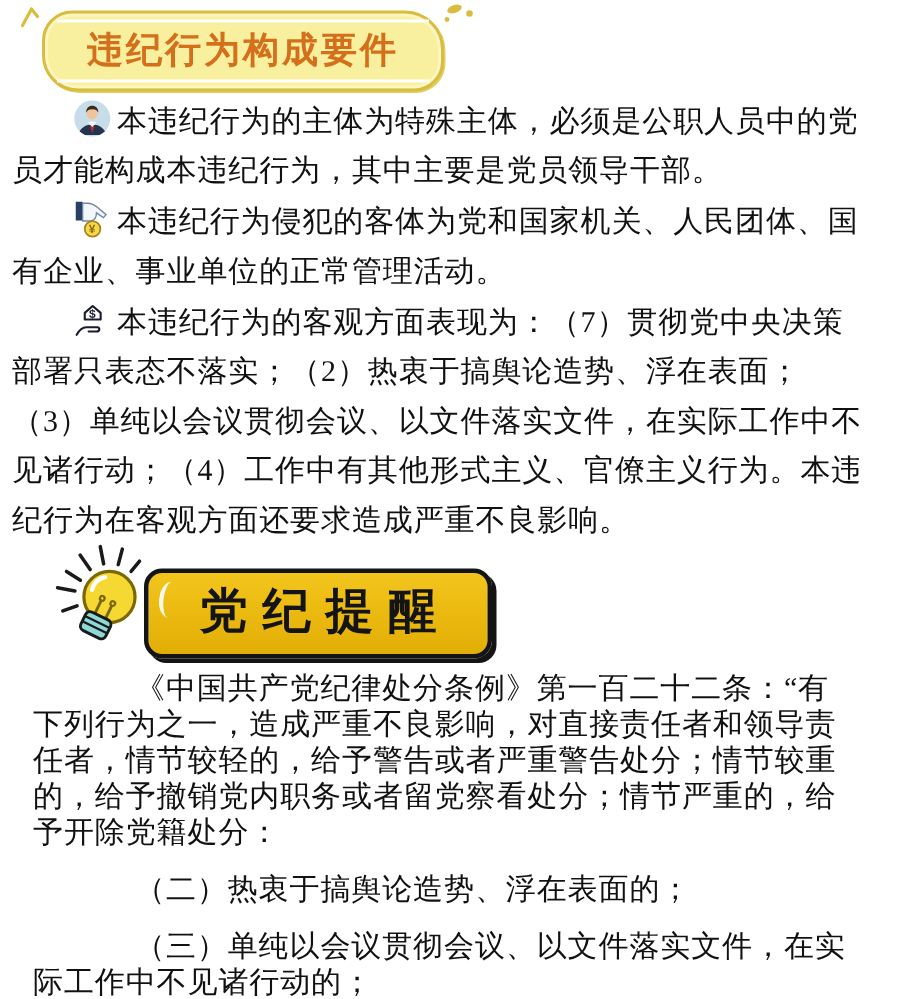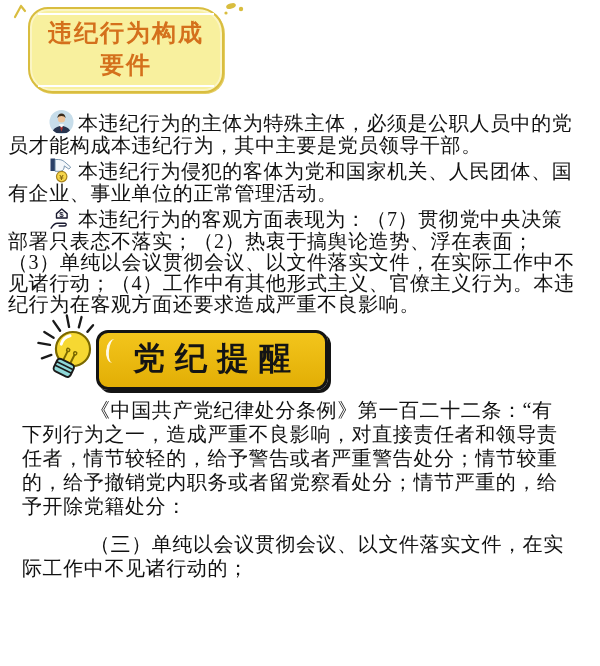--- a/index.html
+++ b/index.html
@@ -2,37 +2,37 @@
 <html><head>
 <meta charset="utf-8">
 <style>
   html,body { margin:0; padding:0; background:#fff; }
   .page {
     position:relative; width:600px; height:666px; background:#ffffff;
     overflow:hidden; font-family:"Liberation Serif", serif; color:#111;
   }
 
   
-  .header-wrap { position:relative; margin:7px 0 12px 28px; width:196px; }
+  .header-wrap { position:relative; margin:7px 0 0 28px; width:268px; }
   .header-badge {
     position:relative; background:#f8f09e; border:2px solid #d9bd3f;
     border-radius:20px 26px 20px 24px; padding:4px 8px;
     box-shadow: inset 0 0 0 2px #fbf5c4, 1px 1px 0 0 #e4cd62;
   }
   .header-label {
     display:block; text-align:center; font-family:"Liberation Sans", sans-serif;
     font-weight:bold; font-size:24px; letter-spacing:2px; color:#d4701c;
     border-top:2px solid #ffffff; border-bottom:2px solid #ffffff;
     padding:2px 2px 4px;
   }
   .deco-left { position:absolute; left:-16px; top:-5px; }
   .deco-right { position:absolute; right:-24px; top:-7px; }
 
   
-  .content { padding:4px 22px 0 8px; font-size:20px; line-height:21px; letter-spacing:0.6px; }
+  .content { padding:4px 22px 0 8px; font-size:20px; line-height:33px; letter-spacing:0.6px; }
   .content p { margin:0 0 1px 0; text-indent:40px; }
   .p-icon { display:inline-block; width:27px; height:26px; vertical-align:-5px;
             margin-right:3px; text-indent:0; }
   .p-icon svg { display:block; width:100%; height:100%; }
 
   
   .reminder-head { position:relative; height:64px; margin:1px 0 0 34px; }
   .bulb { position:absolute; left:0; top:-4px; width:76px; height:76px; z-index:2; }
   .reminder-badge {
     position:absolute; left:62px; top:14px; z-index:1;
@@ -146,17 +146,18 @@
         </g>
       </svg>
     </span>
     <div class="reminder-badge">
       <span>党纪提醒</span>
     </div>
   </div>
 
   <div class="reminder-content">
     <p>《中国共产党纪律处分条例》第一百二十二条：“有下列行为之一，造成严重不良影响，对直接责任者和领导责任者，情节较轻的，给予警告或者严重警告处分；情节较重的，给予撤销党内职务或者留党察看处分；情节严重的，给予开除党籍处分：</p>
+    <p>（二）热衷于搞舆论造势、浮在表面的；</p>
     <p>（三）单纯以会议贯彻会议、以文件落实文件，在实际工作中不见诸行动的；</p>
 
   </div>
 
 </div>
 
 </body></html>

